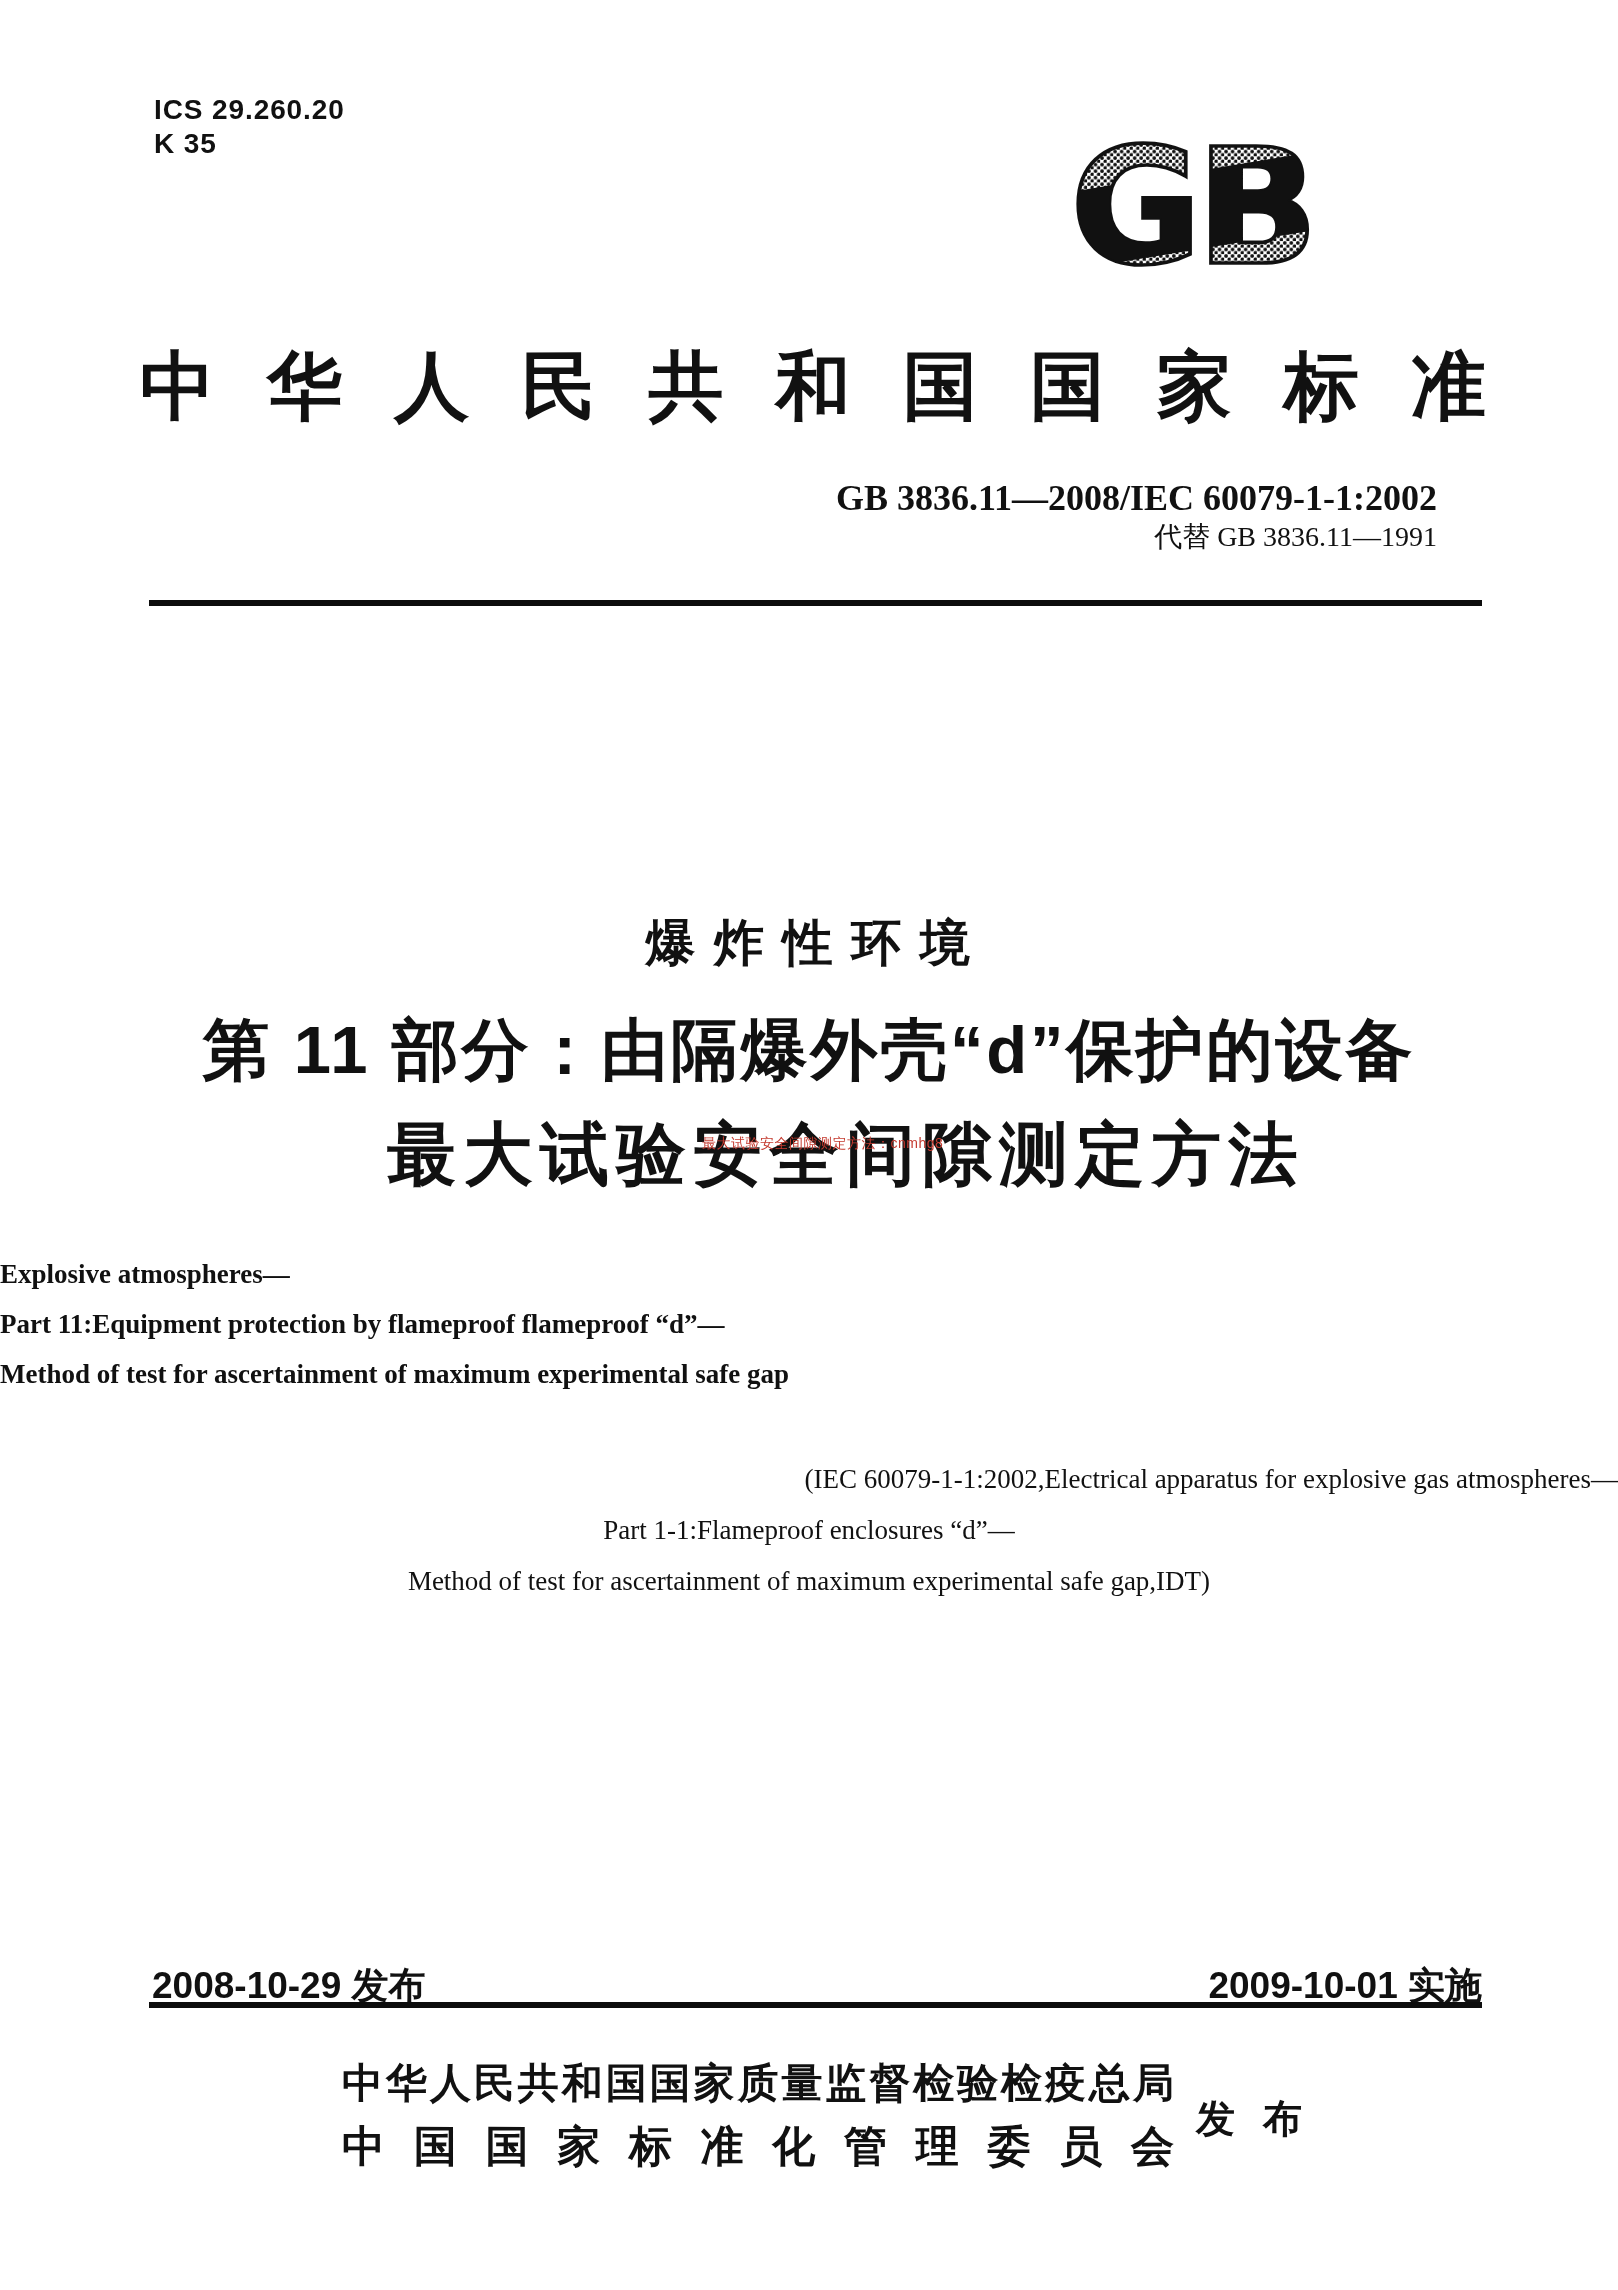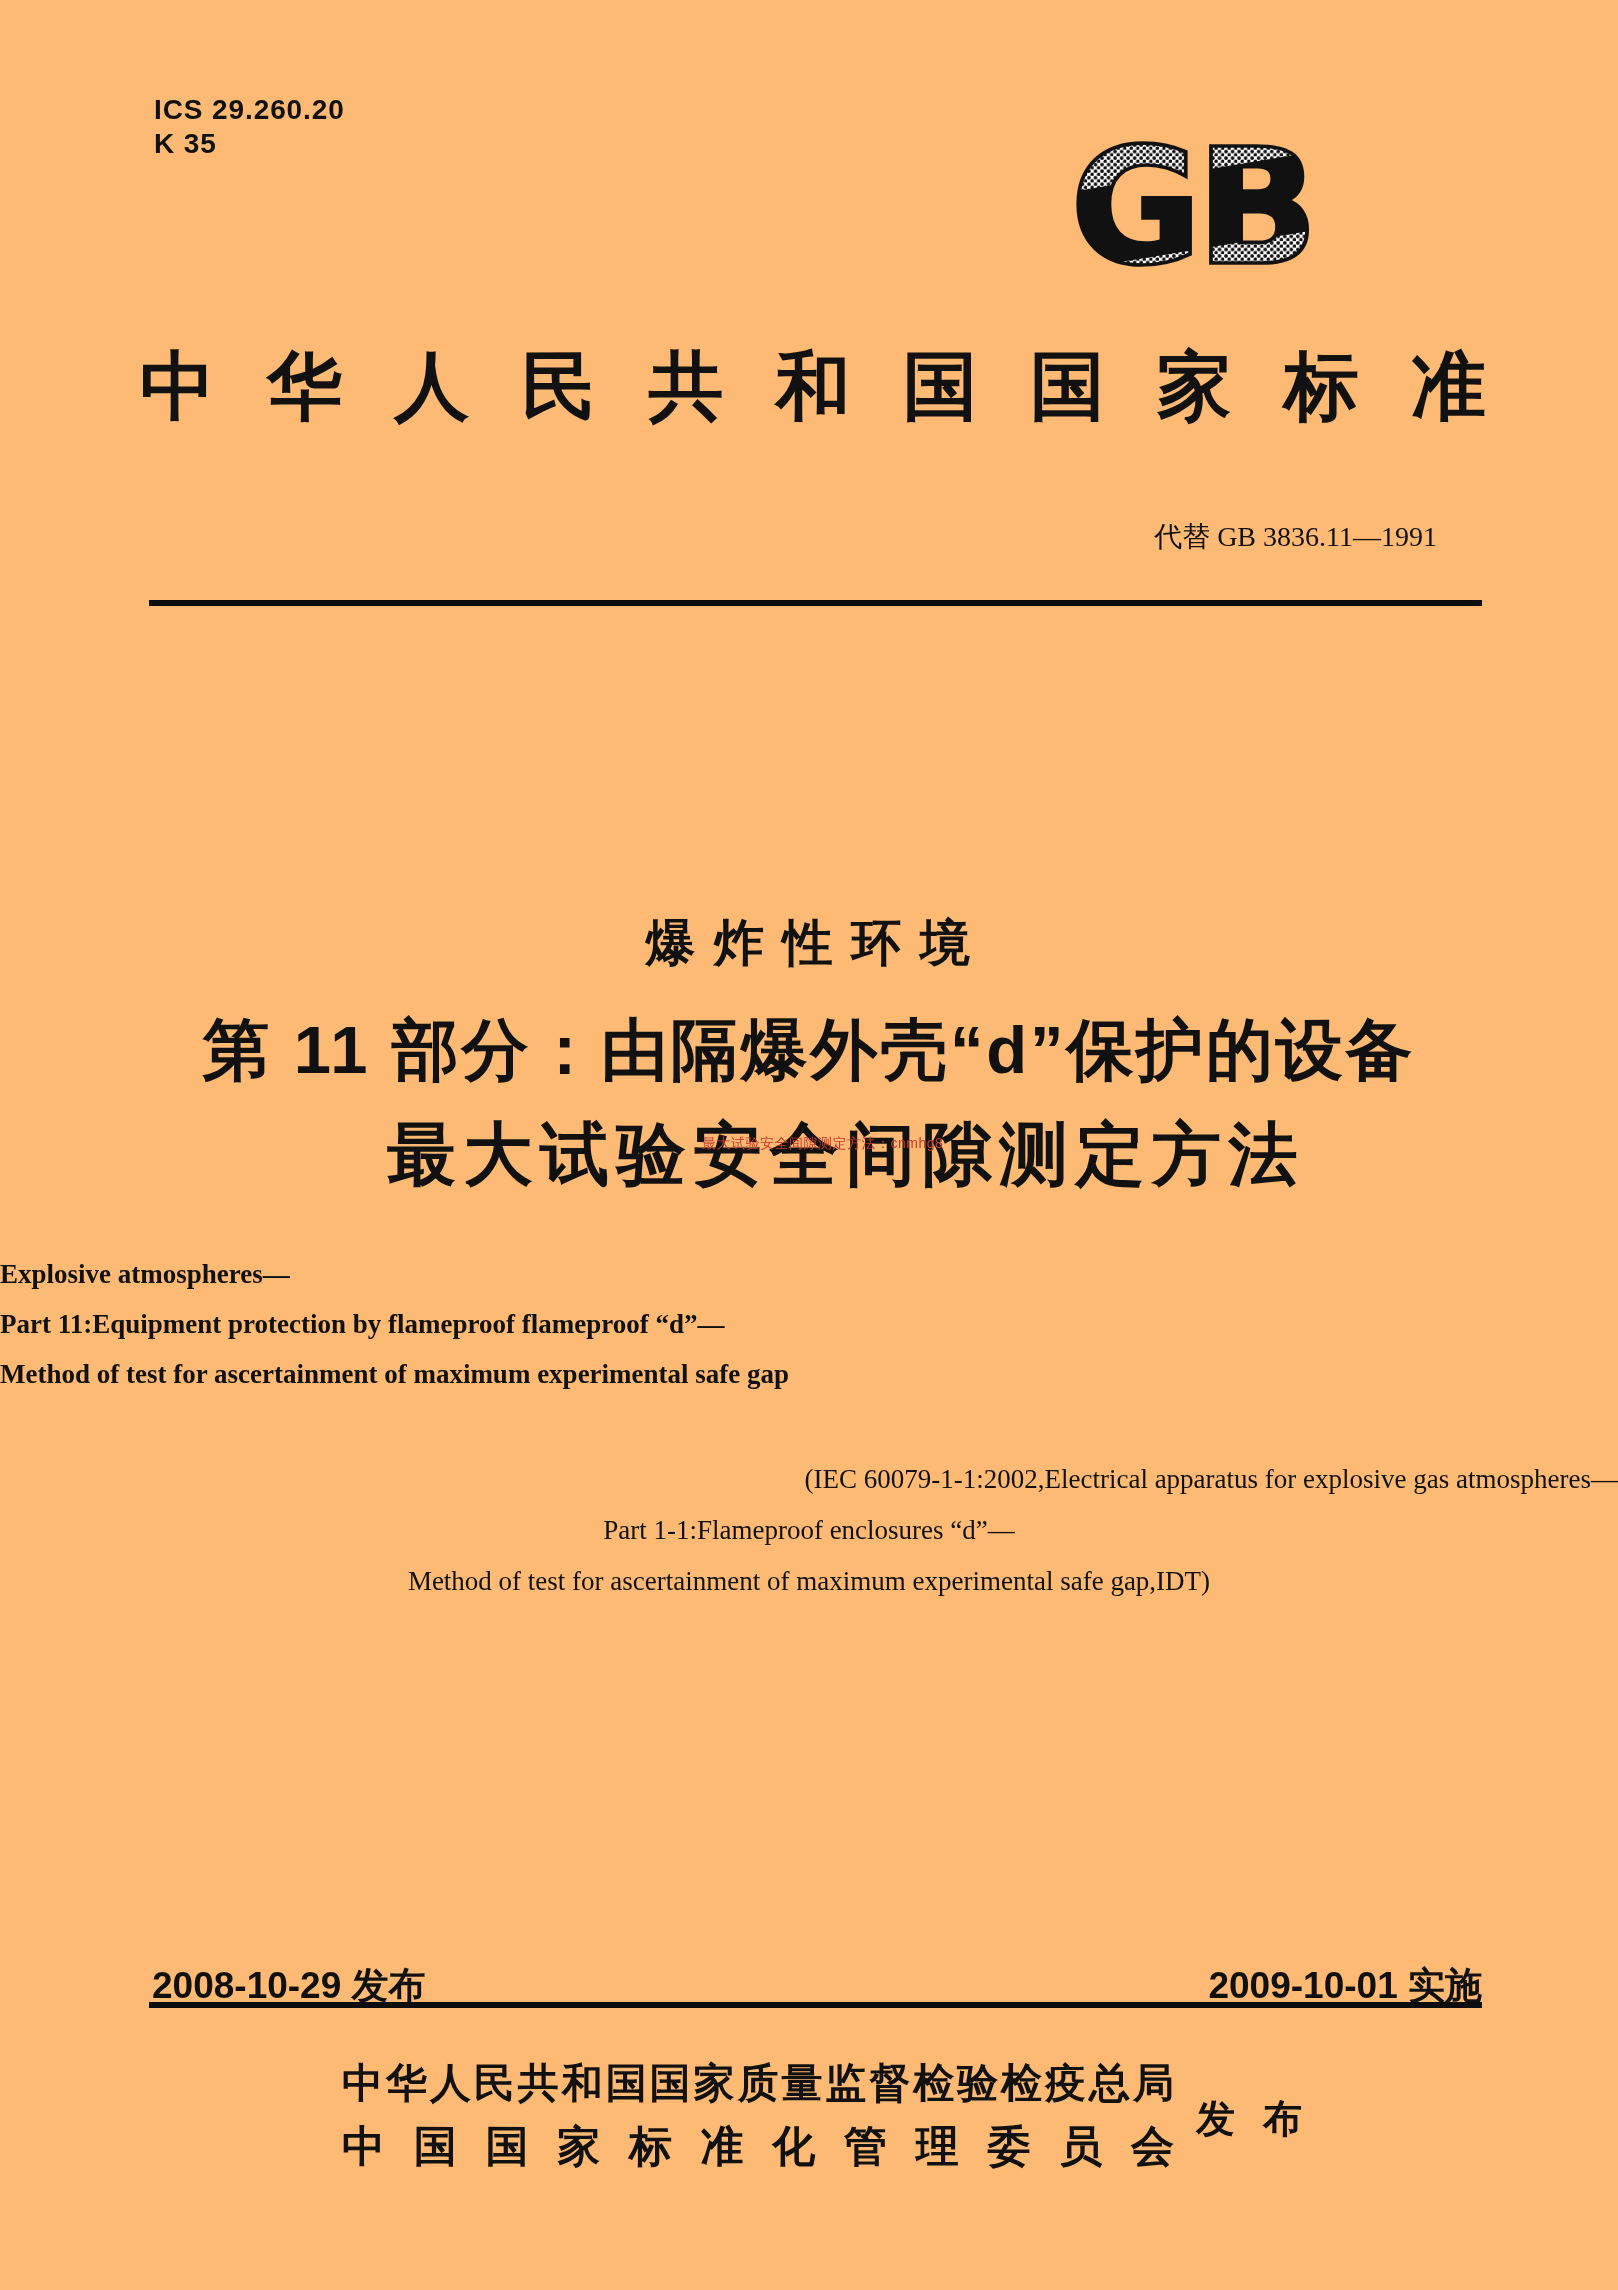--- a/index.html
+++ b/index.html
@@ -1,20 +1,20 @@
 <!DOCTYPE html>
 <html style="font-size:15px"><head>
 <meta charset="utf-8">
 <style>
   html,body { margin:0; padding:0; background:#888; }
   .page {
     position:relative;
     width:1618px; height:2290px;
     margin:0 auto;
-    background:#fdba74;
+    background:#ffffff;
     font-family:"Liberation Serif", serif;
     color:#111;
     overflow:hidden;
   }
   .abs { position:absolute; }
 
   .ics-block {
     left:154px; top:93px;
     font-family:"Liberation Sans", sans-serif;
     font-weight:bold; font-size:28px; line-height:34px;
@@ -148,20 +148,21 @@
       <span>民</span>
       <span>共</span>
       <span>和</span>
       <span>国</span>
       <span>国</span>
       <span>家</span>
       <span>标</span>
       <span>准</span>
     </div>
 
+  <div class="abs std-number">GB 3836.11—2008/IEC 60079-1-1:2002</div>
   <div class="abs replaces">代替 GB 3836.11—1991</div>
 
   <div class="abs rule rule-top"></div>
 
   <div class="abs title-cn title-cn-1">爆炸性环境</div>
   <div class="abs title-cn title-cn-2">第 11 部分：由隔爆外壳“d”保护的设备</div>
   <div class="abs title-cn title-cn-3">最大试验安全间隙测定方法</div>
 
   <div class="abs watermark">最大试验安全间隙测定方法：cnmhg8</div>
 

